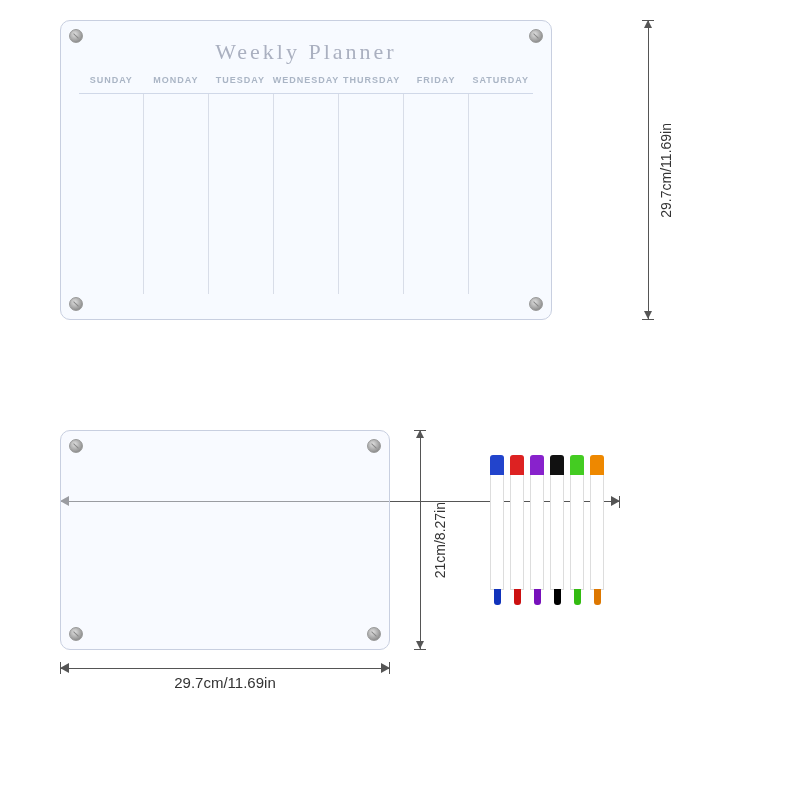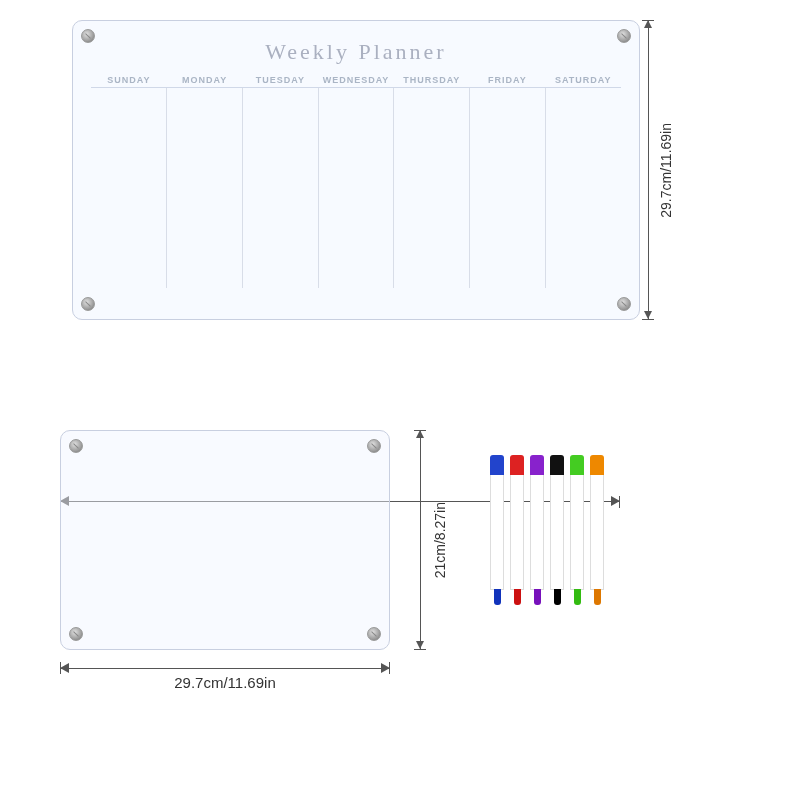--- a/index.html
+++ b/index.html
@@ -16,22 +16,22 @@
       width: 800px;
       height: 800px;
       position: relative;
       background: #fff;
     }
 
     
     .large-board-area {
       position: absolute;
       top: 20px;
-      left: 72px;
-      width: 568px;
+      left: 60px;
+      width: 492px;
       height: 300px;
     }
 
     .board {
       width: 100%;
       height: 100%;
       background: rgba(240,245,255,0.55);
       border: 1.5px solid #c8cfe0;
       border-radius: 10px;
       position: relative;
@@ -77,21 +77,21 @@
     }
 
     .day-col {
       flex: 1;
       text-align: center;
       font-size: 9px;
       letter-spacing: 1px;
       color: #aab5c5;
       font-weight: 600;
       text-transform: uppercase;
-      padding-bottom: 2px;
+      padding-bottom: 8px;
       border-bottom: 1px solid #d0d8e8;
     }
 
     .day-lines-area {
       margin: 0 18px;
       display: flex;
       height: 200px;
     }
 
     .day-lines-col {

